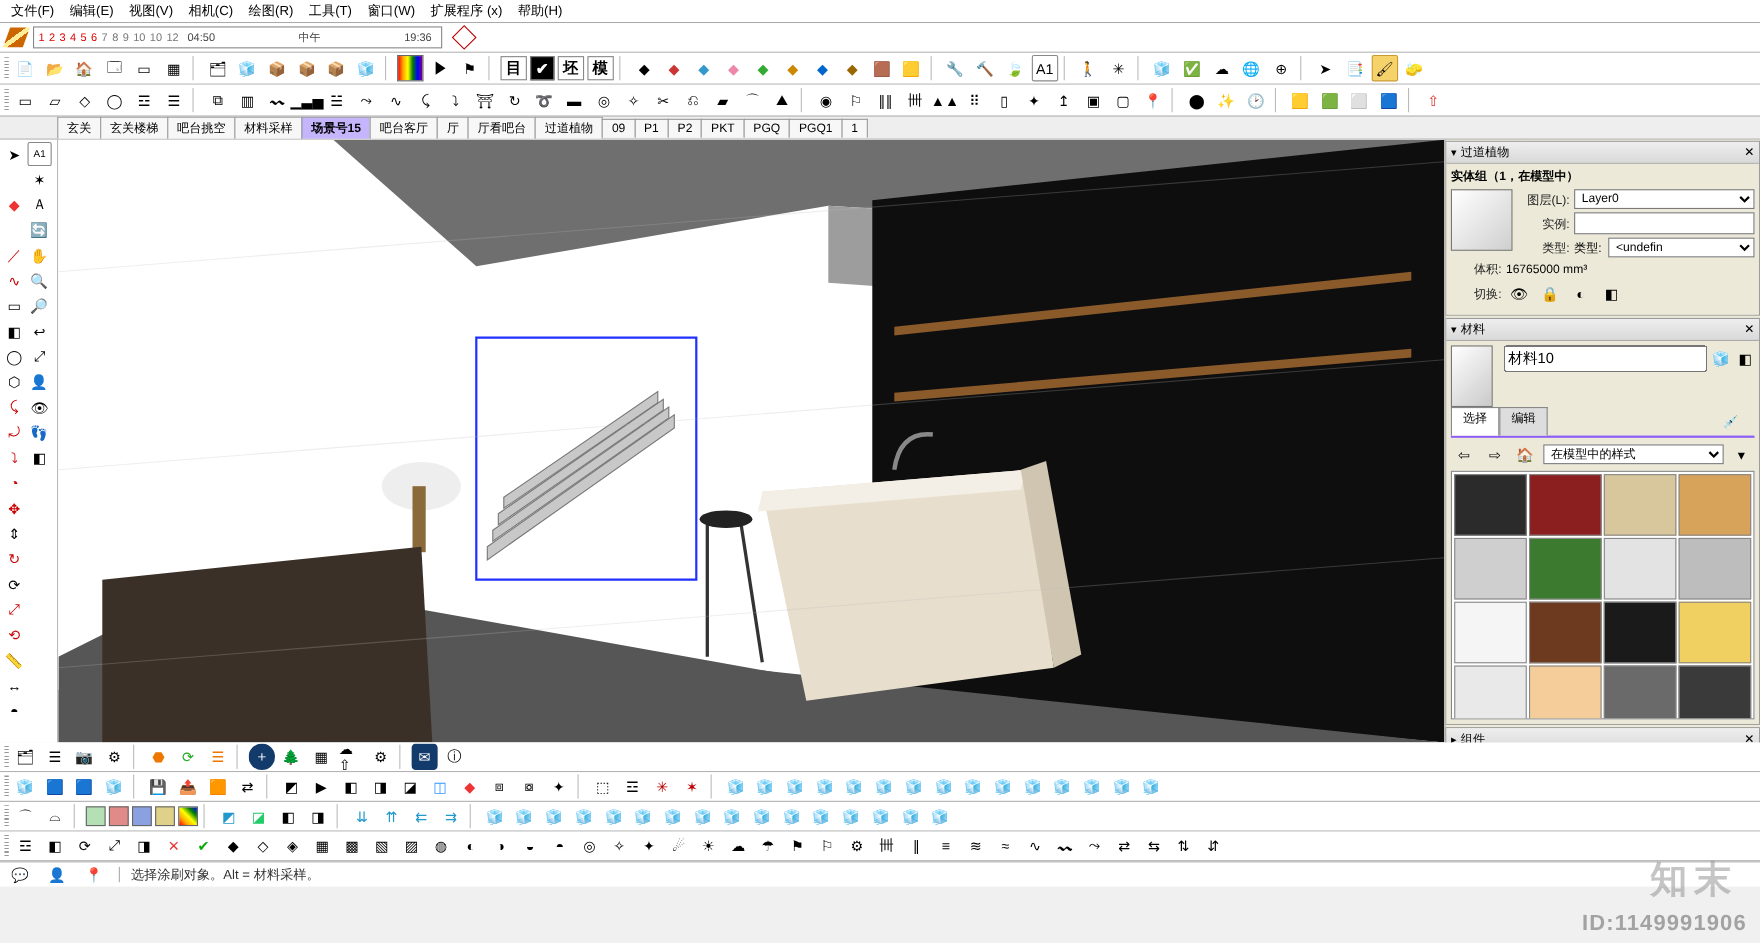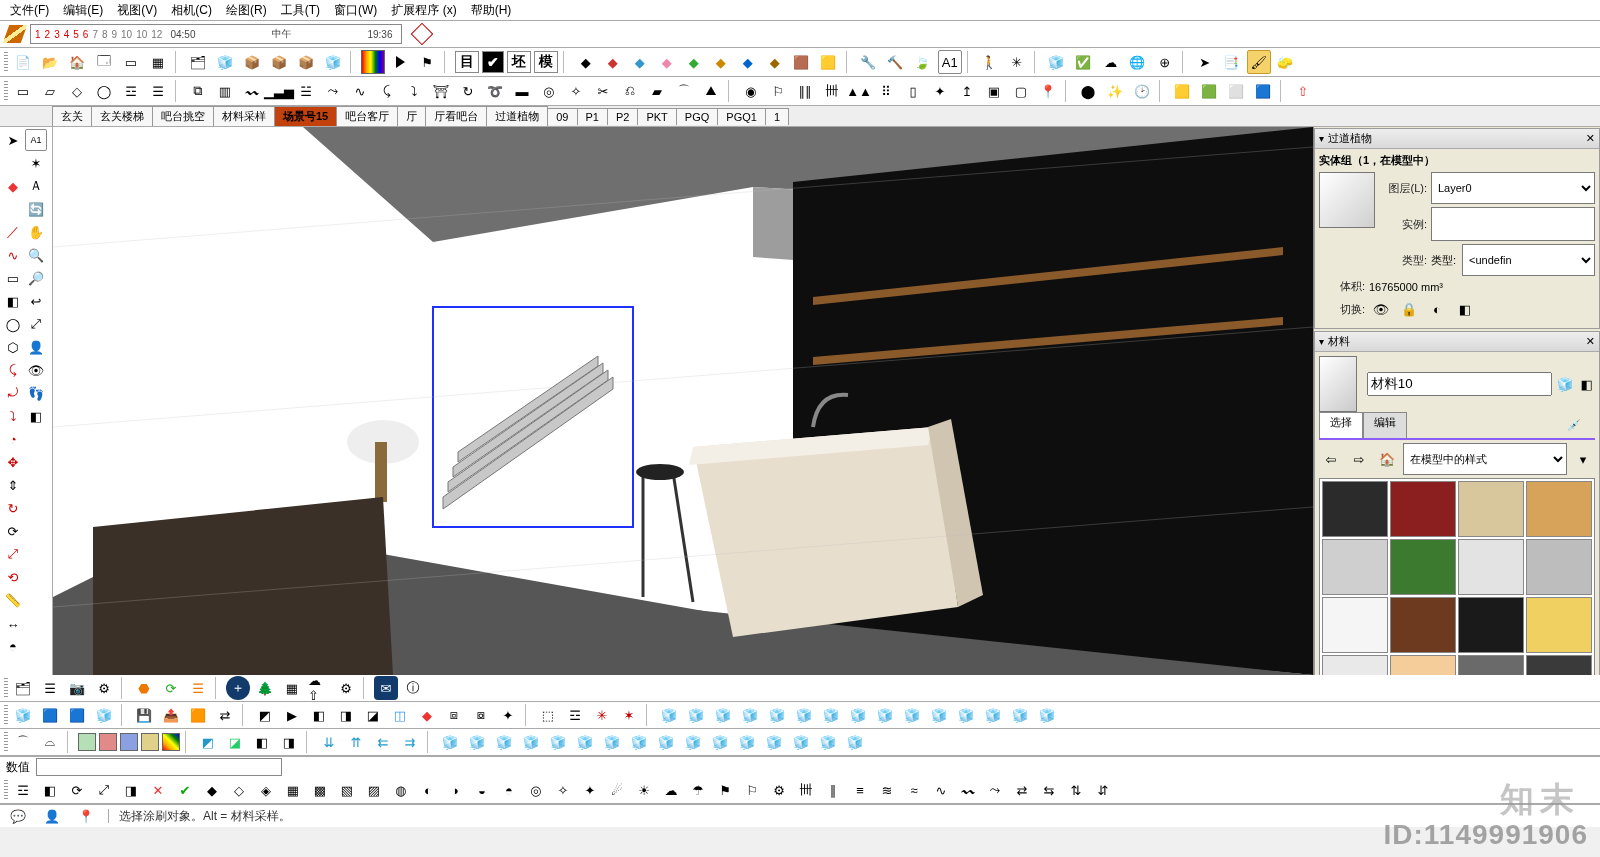--- a/index.html
+++ b/index.html
@@ -17,51 +17,51 @@
   
   .tb{height:28px;background:#fff;border-bottom:1px solid #aaa;display:flex;align-items:center;padding:0 4px;gap:3px;flex-wrap:nowrap;position:relative}
   .tb .sep{width:5px;height:22px;border-left:1px solid #bbb;margin:0 2px}
   .tb .grip{width:4px;height:20px;background:repeating-linear-gradient(#999 0 1px,transparent 1px 3px)}
   .btn{width:22px;height:22px;display:flex;align-items:center;justify-content:center;border:1px solid transparent;border-radius:2px;font-size:13px}
   .swatch{width:22px;height:22px;border:1px solid #666}
   .txtbox{border:1px solid #888;background:#fff;font-size:14px;font-weight:bold;padding:0 4px;height:20px;display:flex;align-items:center}
   
   #scenetabs{height:20px;background:#eee;border-bottom:1px solid #aaa;display:flex;align-items:center;font-size:11px}
   #scenetabs .tab{padding:2px 8px;border:1px solid #999;border-bottom:none;background:#f7f7f7;margin-right:-1px;white-space:nowrap}
-  #scenetabs .tab.active{background:#c2410c;font-weight:bold}
+  #scenetabs .tab.active{background:#c4b5fd;font-weight:bold}
   
   #main{display:flex;height:548px}
   #lefttools{width:48px;background:#fff;border-right:1px solid #aaa;display:flex;flex-direction:column;flex-wrap:wrap;align-content:flex-start;padding:2px;gap:1px}
   #lefttools .btn{width:20px;height:20px}
   #viewport{flex:1;position:relative;background:#fff;overflow:hidden}
   #viewport .render{position:absolute;inset:0}
   #rightpanels{width:286px;background:#ece9d8;border-left:1px solid #888;display:flex;flex-direction:column;font-size:11px}
   .tray-title{background:#d6d6d6;border:1px solid #9c9c9c;padding:2px 4px;display:flex;align-items:center;justify-content:space-between}
   .panel{border:1px solid #9c9c9c;margin:1px 0;background:#ece9d8}
   .panel-head{background:linear-gradient(#eeeeee,#d9d9d9);padding:2px 4px;display:flex;align-items:center;justify-content:space-between;border-bottom:1px solid #aaa;cursor:default}
   .panel-head .arrow{font-size:10px;margin-right:4px}
   .panel-body{padding:4px;background:#ece9d8}
   .formrow{display:flex;align-items:center;margin-bottom:3px;gap:4px}
   .formrow label{width:46px;text-align:right;color:#222}
-  .formrow input,.formrow select{flex:1;height:32px;font-size:11px;border:1px solid #7a7a7a;background:#fff;padding:0 2px}
+  .formrow input,.formrow select{flex:1;height:18px;font-size:11px;border:1px solid #7a7a7a;background:#fff;padding:0 2px}
   .thumb{width:54px;height:54px;background:linear-gradient(135deg,#fff,#cfcfcf);border:1px solid #777;margin-right:6px}
   .mat-grid{display:grid;grid-template-columns:repeat(4,1fr);gap:2px;max-height:220px;overflow:hidden;padding:2px;background:#fff;border:1px solid #888}
   .mat-grid div{height:54px;border:1px solid #888}
   .subtabs{display:flex;border-bottom:2px solid #8b5cf6;margin-bottom:3px}
   .subtabs span{padding:2px 10px;border:1px solid #888;border-bottom:none;background:#ddd;font-size:11px}
   .subtabs span.active{background:#fff}
   
   #bottomrows .tb{height:26px}
   
   #valbar{height:20px;background:#fff;border-top:1px solid #aaa;display:flex;align-items:center;padding:0 6px;gap:6px}
   #valbar input{width:240px;height:14px;font-size:11px;border:1px solid #888;background:#fff}
   
   #status{height:22px;background:#fff;border-top:1px solid #aaa;display:flex;align-items:center;padding:0 6px;gap:10px;font-size:12px;color:#333}
   
-  #wm{position:absolute;right:12px;bottom:6px;font-size:28px;color:rgba(120,120,120,.65);font-weight:bold;letter-spacing:1px;pointer-events:none}
+  #wm{position:absolute;right:12px;bottom:6px;font-size:20px;color:rgba(120,120,120,.65);font-weight:bold;letter-spacing:1px;pointer-events:none}
   #wmlogo{position:absolute;right:20px;bottom:34px;font-size:34px;color:rgba(150,150,150,.55);font-weight:bold;letter-spacing:6px;pointer-events:none}
   
   .g-cursor{width:0;height:0;border-left:9px solid #000;border-top:6px solid transparent;border-bottom:6px solid transparent}
 </style>
 </head>
 <body>
 
 <div id="menubar">
   <span class="menu-item">文件(F)</span>
   <span class="menu-item">编辑(E)</span>
@@ -360,21 +360,21 @@
         </div>
       </div>
     </div>
 
     <div class="panel">
       <div class="panel-head">
         <span><span class="arrow">▾</span><span>材料</span></span>
         <span>✕</span>
       </div>
       <div class="panel-body">
-        <div style="display:flex;align-items:center;gap:4px">
+        <div style="display:flex;align-items:flex-start;gap:4px">
           <div class="thumb" style="background:linear-gradient(135deg,#fff,#cacaca)"></div>
           <input style="flex: 1 1 0%; height: 18px;" value="材料10">
           <span class="btn">🧊</span>
           <span class="btn">◧</span>
         </div>
         <div class="subtabs">
           <span class="active">选择</span>
           <span>编辑</span>
           <span style="margin-left:auto;border:none;background:none" class="btn">💉</span>
         </div>
@@ -515,24 +515,20 @@
     <span class="btn">🧊</span>
     <span class="btn">🧊</span>
     <span class="btn">🧊</span>
     <span class="btn">🧊</span>
     <span class="btn">🧊</span>
     <span class="btn">🧊</span>
     <span class="btn">🧊</span>
     <span class="btn">🧊</span>
   </div>
 
-  <div id="valbar">
-    <span>数值</span>
-    <input value="" style="">
-  </div>
 
   <div class="tb">
     <span class="grip"></span>
     <span class="btn">☲</span>
     <span class="btn">◧</span>
     <span class="btn">⟳</span>
     <span class="btn">⤢</span>
     <span class="btn">◨</span>
     <span class="btn" style="color:#e33">✕</span>
     <span class="btn" style="color:#0a0">✔</span>

